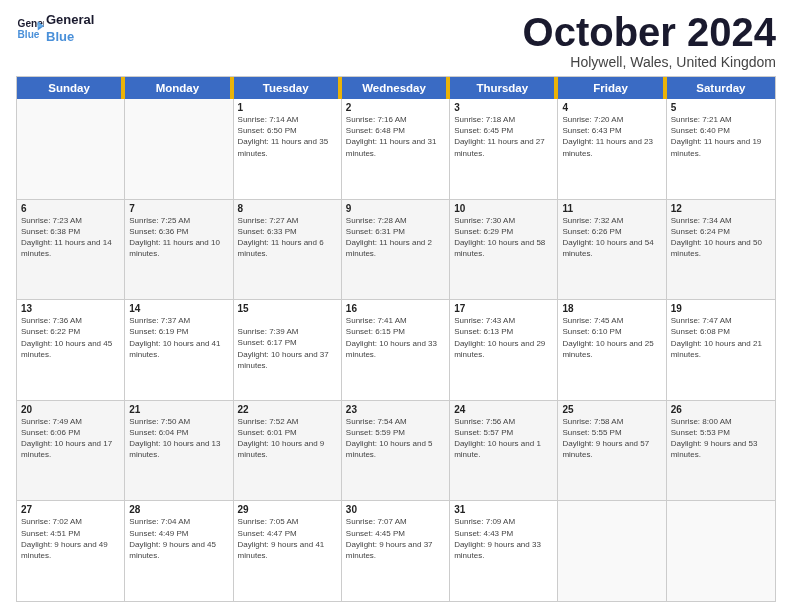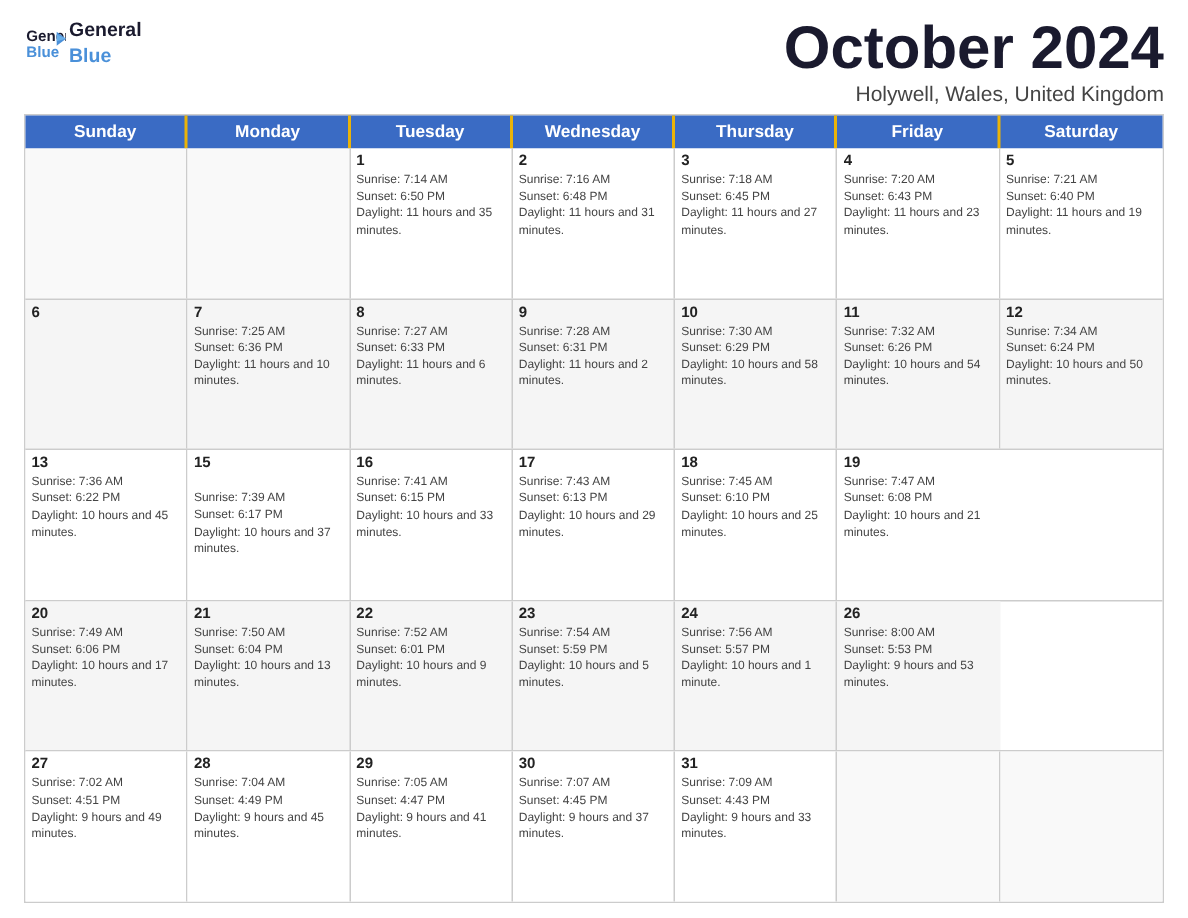--- a/index.html
+++ b/index.html
@@ -56,21 +56,21 @@
       display: grid;
       grid-template-columns: repeat(7, 1fr);
       background: #3a6bc4;
     }
     .cal-header-cell {
       color: #fff;
       font-size: 11.5px;
       font-weight: bold;
       text-align: center;
       padding: 5px 2px;
-      border-right: 2px solid #eab308;
+      border-right: 4px solid #eab308;
     }
     .cal-header-cell:last-child { border-right: none; }
     .cal-body {
       flex: 1;
       display: flex;
       flex-direction: column;
     }
     .cal-row {
       display: grid;
       grid-template-columns: repeat(7, 1fr);
@@ -169,20 +169,23 @@
           <div class="cal-cell">
             <span class="day-num">5</span>
             <div class="cell-text" style="white-space: pre-line;">Sunrise: 7:21 AM
 Sunset: 6:40 PM
 Daylight: 11 hours and 19 minutes.</div>
           </div>
         </div>
         <div class="cal-row">
           <div class="cal-cell alt">
             <span class="day-num">6</span>
+            <div class="cell-text" style="white-space: pre-line;">Sunrise: 7:23 AM
+Sunset: 6:38 PM
+Daylight: 11 hours and 14 minutes.</div>
           </div>
           <div class="cal-cell alt">
             <span class="day-num">7</span>
             <div class="cell-text" style="white-space: pre-line;">Sunrise: 7:25 AM
 Sunset: 6:36 PM
 Daylight: 11 hours and 10 minutes.</div>
           </div>
           <div class="cal-cell alt">
             <span class="day-num">8</span>
             <div class="cell-text" style="white-space: pre-line;">Sunrise: 7:27 AM
@@ -215,20 +218,26 @@
           </div>
         </div>
         <div class="cal-row">
           <div class="cal-cell">
             <span class="day-num">13</span>
             <div class="cell-text" style="white-space: pre-line;">Sunrise: 7:36 AM
 Sunset: 6:22 PM
 Daylight: 10 hours and 45 minutes.</div>
           </div>
           <div class="cal-cell">
+            <span class="day-num">14</span>
+            <div class="cell-text" style="white-space: pre-line;">Sunrise: 7:37 AM
+Sunset: 6:19 PM
+Daylight: 10 hours and 41 minutes.</div>
+          </div>
+          <div class="cal-cell">
             <span class="day-num">15</span>
             <div class="cell-text" style="white-space: pre-line; margin-top: 12px;">Sunrise: 7:39 AM
 Sunset: 6:17 PM
 Daylight: 10 hours and 37 minutes.</div>
           </div>
           <div class="cal-cell">
             <span class="day-num">16</span>
             <div class="cell-text" style="white-space: pre-line;">Sunrise: 7:41 AM
 Sunset: 6:15 PM
 Daylight: 10 hours and 33 minutes.</div>
@@ -275,20 +284,26 @@
             <span class="day-num">23</span>
             <div class="cell-text" style="white-space: pre-line;">Sunrise: 7:54 AM
 Sunset: 5:59 PM
 Daylight: 10 hours and 5 minutes.</div>
           </div>
           <div class="cal-cell alt">
             <span class="day-num">24</span>
             <div class="cell-text" style="white-space: pre-line;">Sunrise: 7:56 AM
 Sunset: 5:57 PM
 Daylight: 10 hours and 1 minute.</div>
+          </div>
+          <div class="cal-cell alt">
+            <span class="day-num">25</span>
+            <div class="cell-text" style="white-space: pre-line;">Sunrise: 7:58 AM
+Sunset: 5:55 PM
+Daylight: 9 hours and 57 minutes.</div>
           </div>
           <div class="cal-cell alt">
             <span class="day-num">26</span>
             <div class="cell-text" style="white-space: pre-line;">Sunrise: 8:00 AM
 Sunset: 5:53 PM
 Daylight: 9 hours and 53 minutes.</div>
           </div>
         </div>
         <div class="cal-row">
           <div class="cal-cell">

